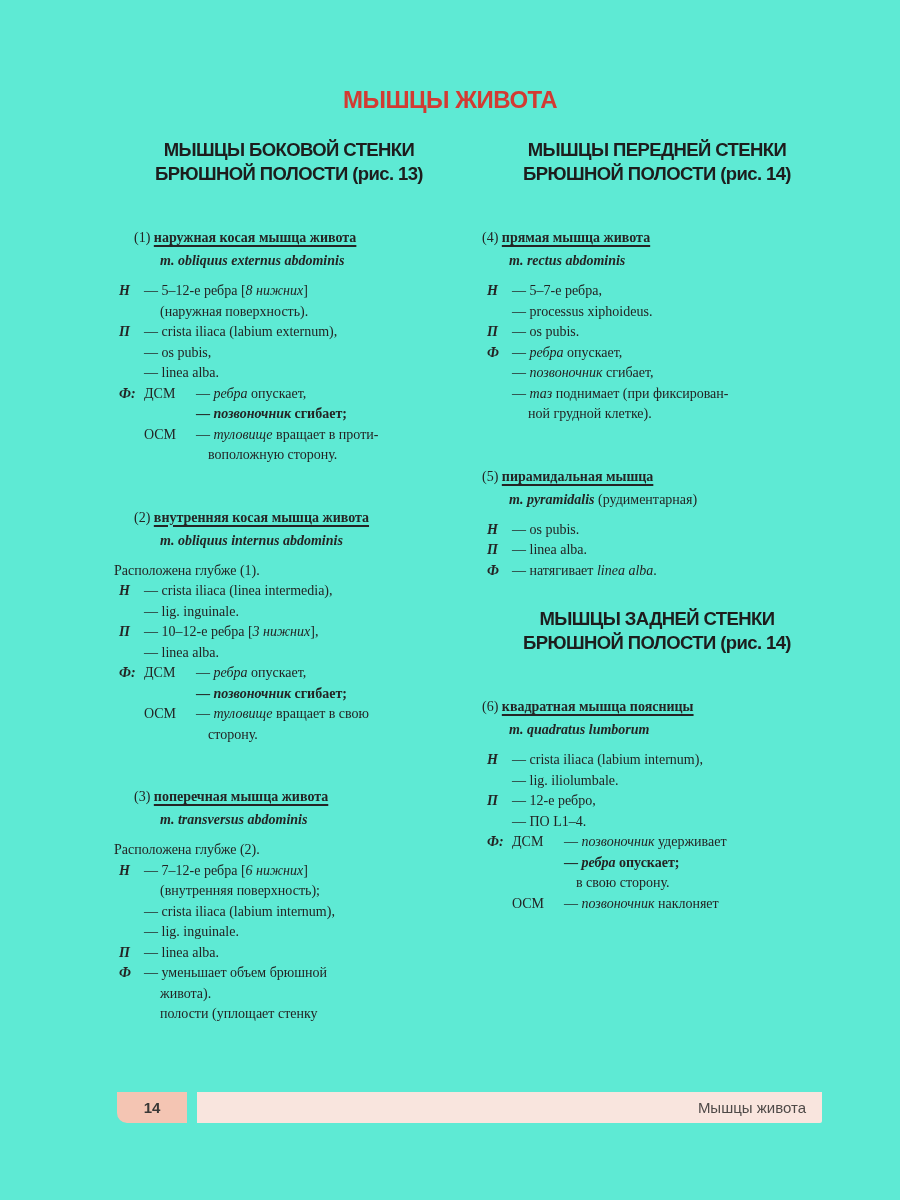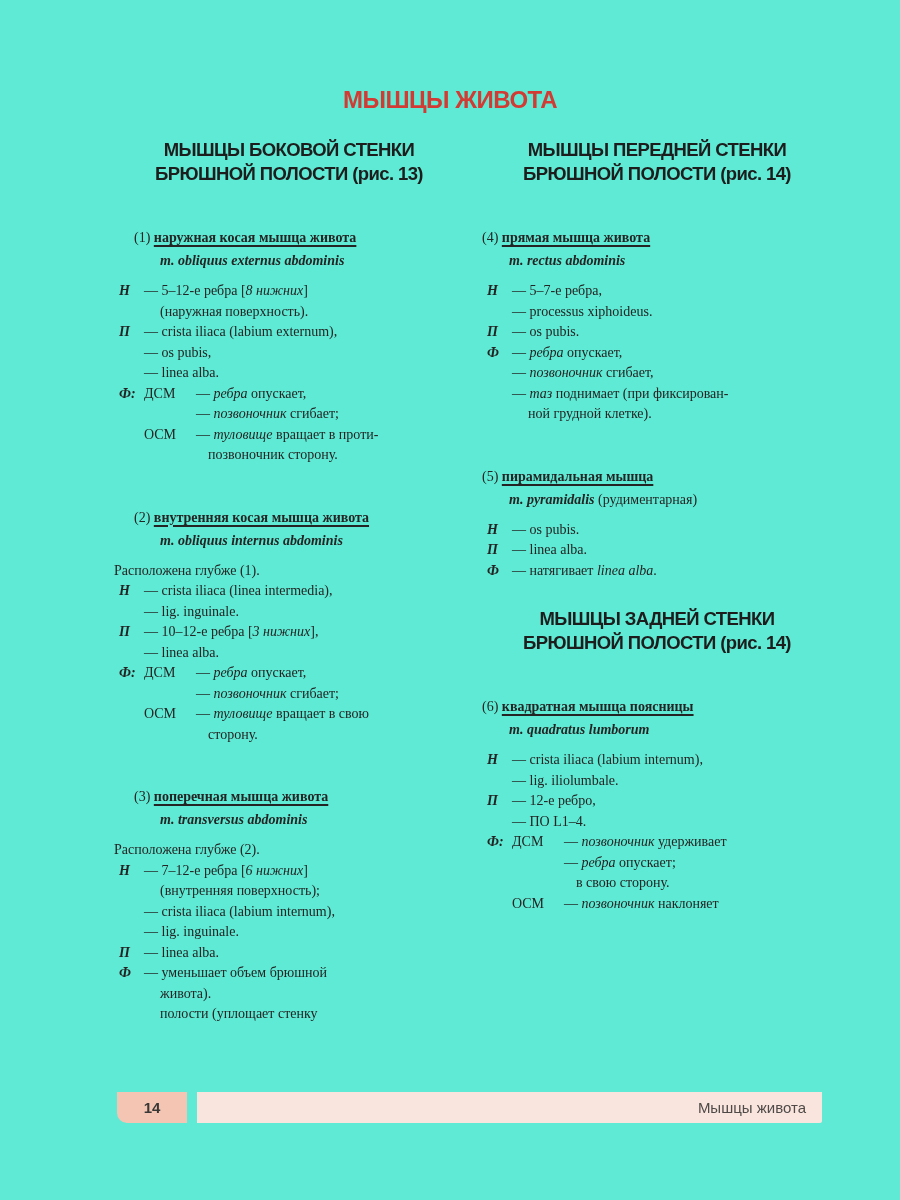--- a/index.html
+++ b/index.html
@@ -52,21 +52,21 @@
   .elat-n{font-weight:normal;}
 
   .intro{line-height:20.5px;}
   .bline{display:flex;line-height:20.5px;}
   .bl-label{
     flex:0 0 30px;padding-left:5px;
     font-style:italic;font-weight:bold;
   }
   .bl-c{flex:1 1 auto;white-space:nowrap;}
   .i-t{padding-left:16px;}
-  .i-sd{padding-left:52px;}
+  .i-sd{padding-left:52px;font-weight:bold;}
   .i-st{padding-left:64px;}
   .sub{display:inline-block;width:52px;font-style:normal;font-weight:normal;}
   .it{font-style:italic;}
 
   .footer-box{
     position:absolute;left:117px;top:1092px;width:70px;height:31px;
     background:var(--footer-box);border-radius:0 0 0 10px;
     text-align:center;line-height:31px;
     font-family:"Liberation Sans", sans-serif;font-weight:bold;font-size:15px;
     color:var(--pagenum-text);
@@ -120,21 +120,21 @@
         <div class="bline">
           <span class="bl-label"></span>
           <span class="bl-c i-sd"><span>— </span><span class="it">позвоночник</span><span> сгибает;</span></span>
         </div>
         <div class="bline">
           <span class="bl-label"></span>
           <span class="bl-c i-s"><span class="sub">ОСМ</span><span>— </span><span class="it">туловище</span><span> вращает в проти-</span></span>
         </div>
         <div class="bline">
           <span class="bl-label"></span>
-          <span class="bl-c i-st"><span>позвоночник сторону.</span></span>
+          <span class="bl-c i-st"><span>воположную сторону.</span></span>
         </div>
       </div>
       <div class="entry">
         <div class="ename"><span class="enum">(2) </span><span class="enm">внутренняя косая мышца живота</span></div>
         <div class="elat"><span class="elat-i">m. obliquus internus abdominis</span></div>
         <div class="intro">Расположена глубже (1).</div>
         <div class="bline">
           <span class="bl-label">Н</span>
           <span class="bl-c i-d"><span>— crista iliaca (linea intermedia),</span></span>
         </div>

